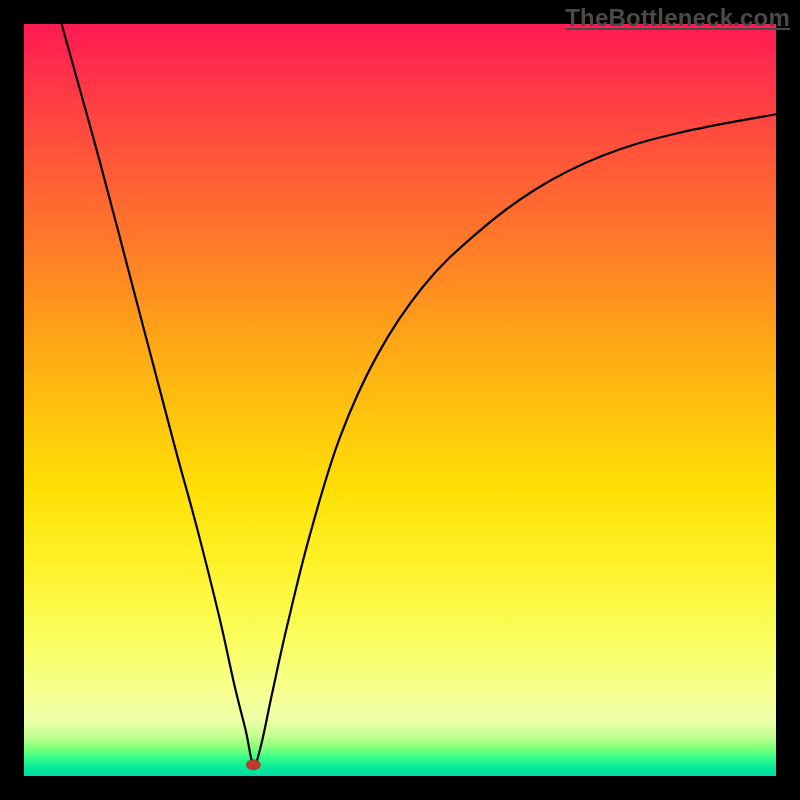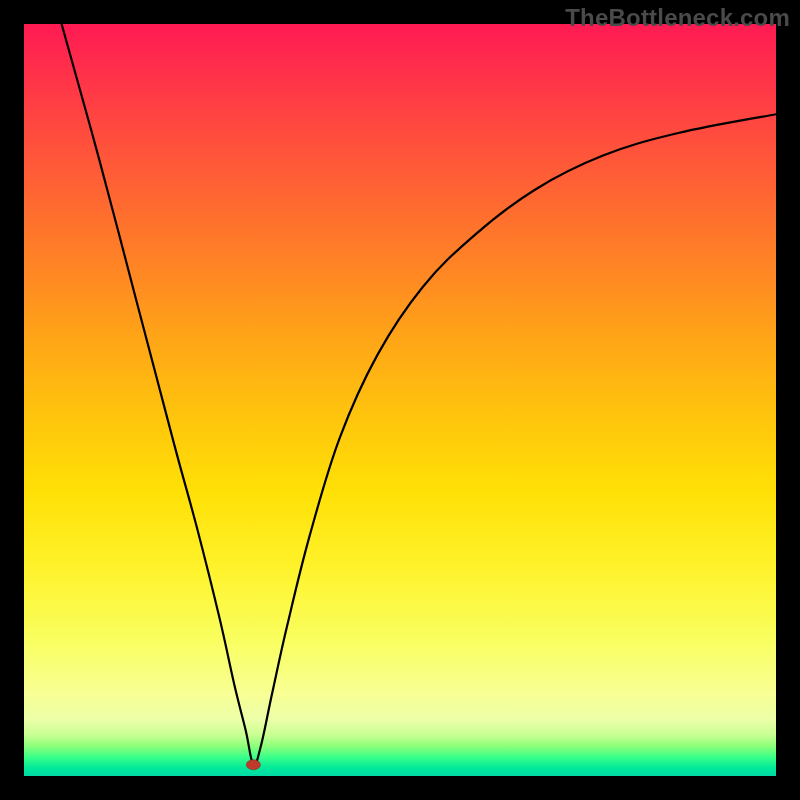--- a/index.html
+++ b/index.html
@@ -19,20 +19,21 @@
   .watermark {
     position: absolute;
     top: 4px;
     right: 10px;
     color: #4a4a4a;
     font-size: 24px;
     font-weight: 600;
     letter-spacing: 0.2px;
     z-index: 30;
     user-select: none;
+    text-decoration: underline;
   }
   .plot-outer {
     position: absolute;
     left: 24px;
     top: 24px;
     width: 752px;
     height: 752px;
     background: #000000;
   }
   .plot-inner {

